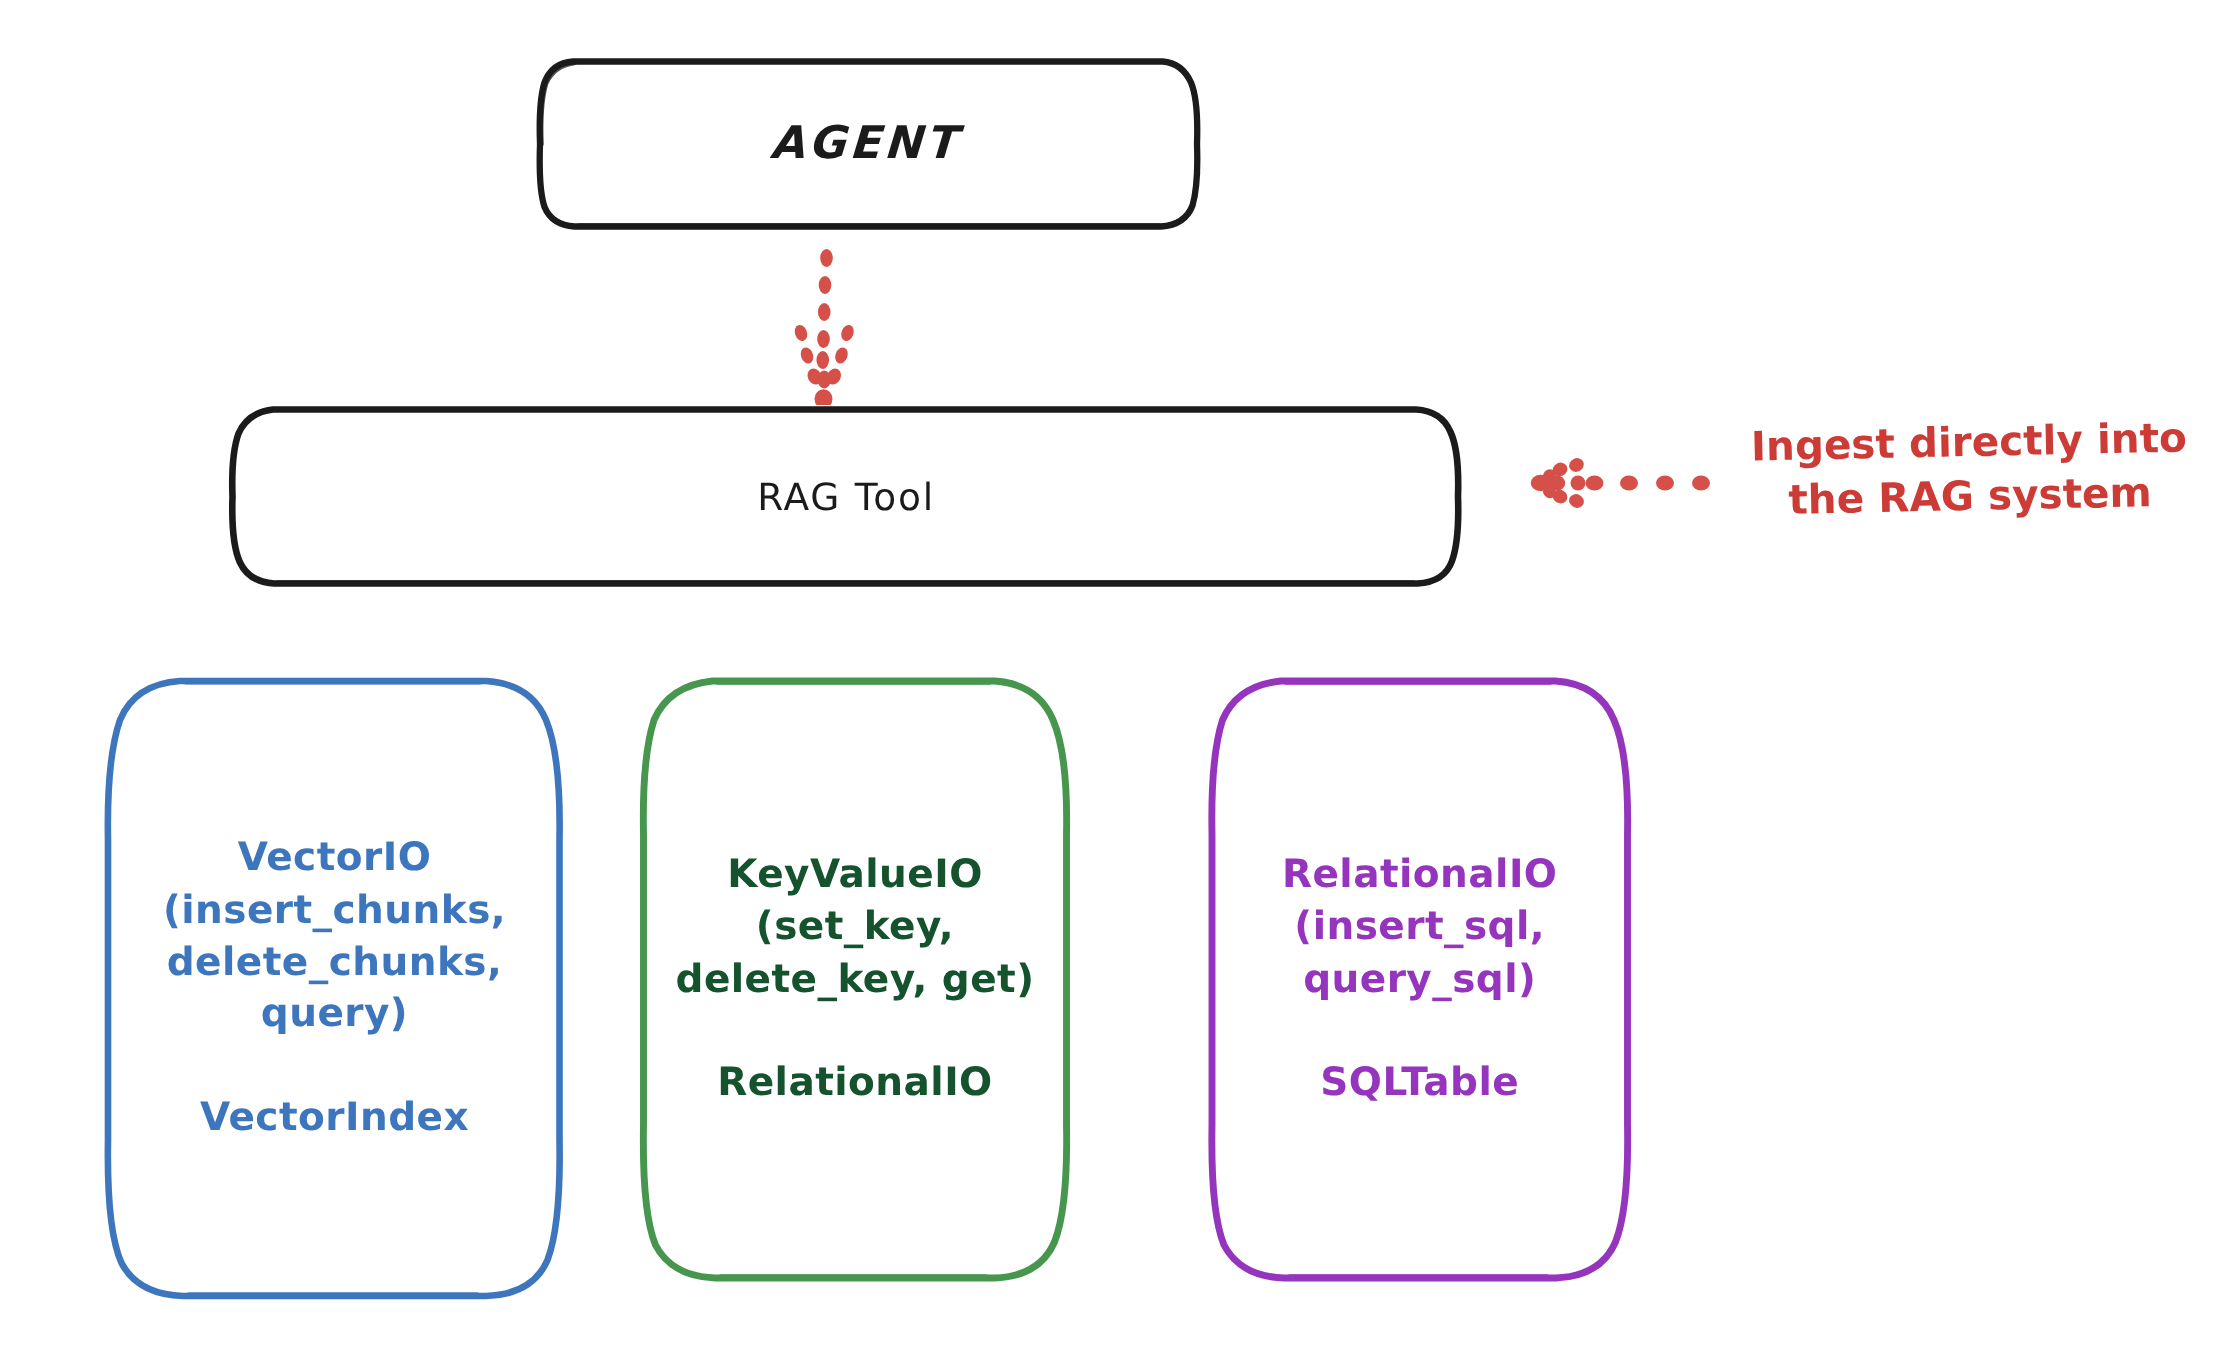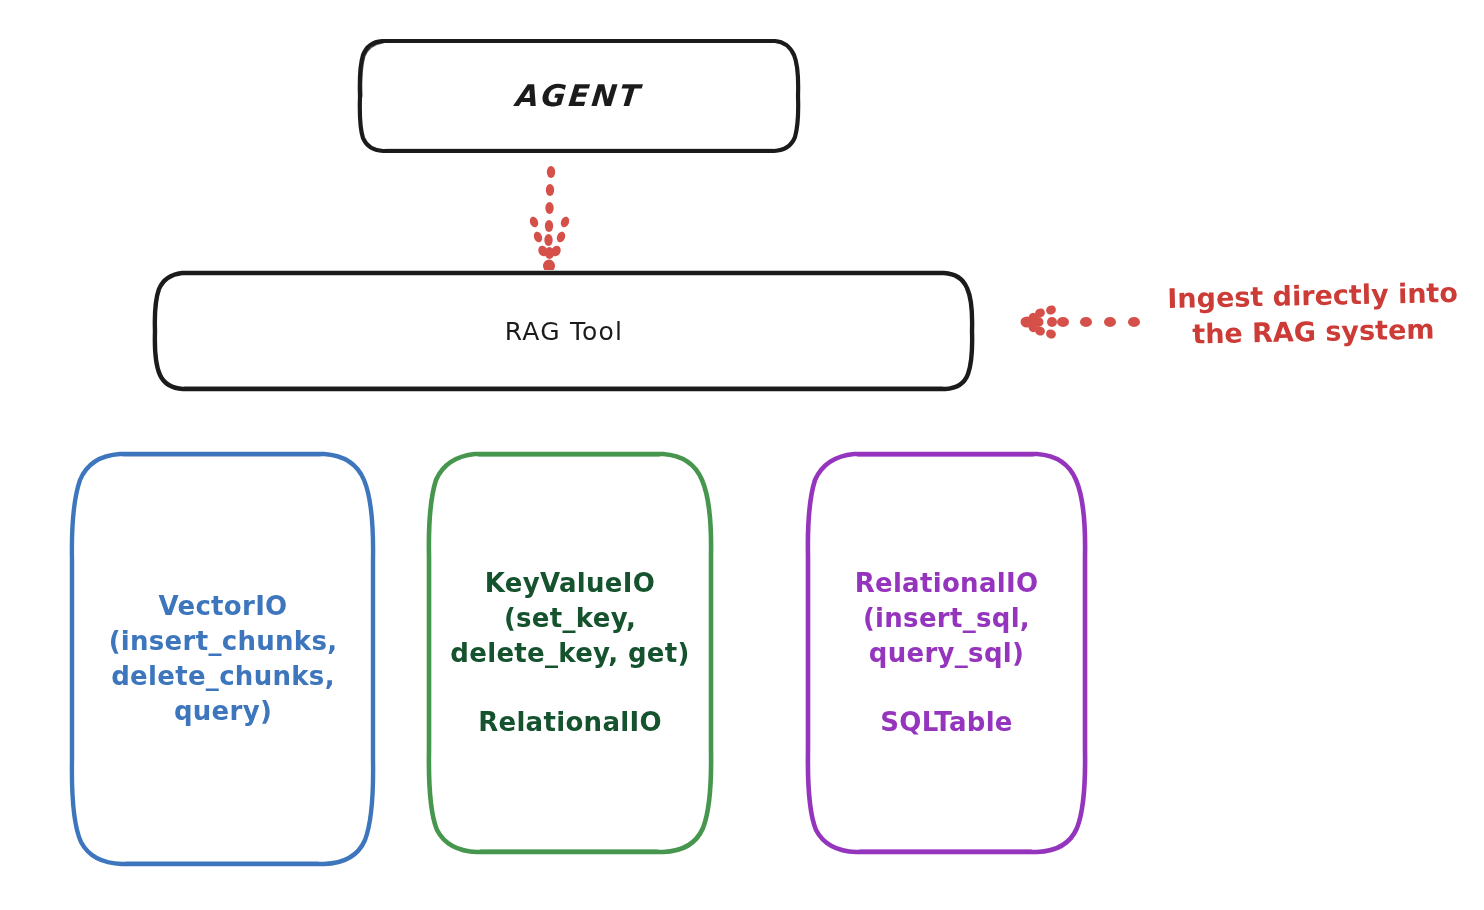--- a/index.html
+++ b/index.html
@@ -212,20 +212,21 @@
                Q 3 370 13 392 Q 24 413 54 414 L 256 414
                Q 287 413 297 390 Q 306 366 305 310 L 305 110
                Q 306 54 296 30 Q 286 6 256 4 Z" fill="#ffffff" stroke="#3d76bd" stroke-width="4.4" stroke-linecap="round" stroke-linejoin="round"></path>
       <path d="M 56 5 L 252 5" fill="none" stroke="#3d76bd" stroke-width="3" stroke-linecap="round" opacity="0.65"></path>
       <path d="M 58 413 L 250 413" fill="none" stroke="#3d76bd" stroke-width="3.2" stroke-linecap="round" opacity="0.65"></path>
     </svg>
     <div class="node-label">VectorIO
 (insert_chunks,
 delete_chunks,
 query)</div>
+    <div class="node-label secondary">VectorIndex</div>
   </div>
 
   <div class="node provider" id="keyvalueio-node">
     <svg class="node-svg" viewBox="0 0 290 406" preserveAspectRatio="none">
       <path d="M 50 4 Q 21 7 11 30 Q 3 55 4 106 L 4 300
                Q 3 358 12 380 Q 23 401 52 402 L 238 402
                Q 268 401 278 378 Q 287 355 286 300 L 286 106
                Q 287 53 277 30 Q 267 6 238 4 Z" fill="#ffffff" stroke="#46964e" stroke-width="4.6" stroke-linecap="round" stroke-linejoin="round"></path>
       <path d="M 54 5 L 234 5" fill="none" stroke="#46964e" stroke-width="3.4" stroke-linecap="round" opacity="0.7"></path>
       <path d="M 56 401 L 232 401" fill="none" stroke="#46964e" stroke-width="3.4" stroke-linecap="round" opacity="0.7"></path>

